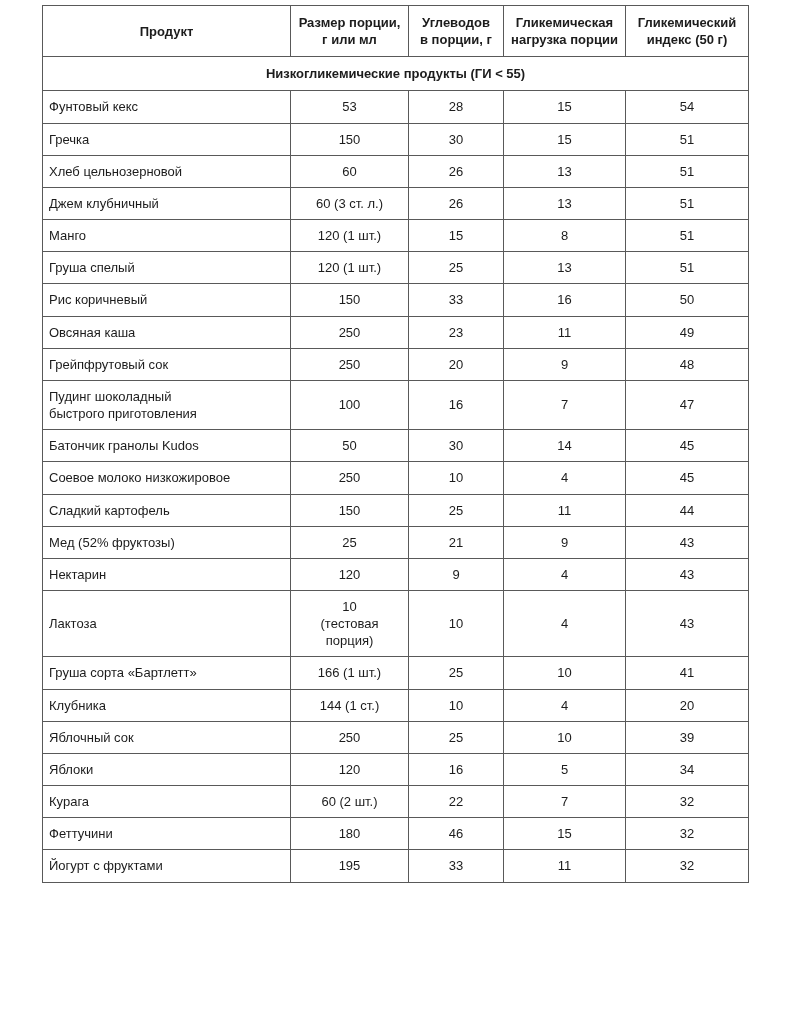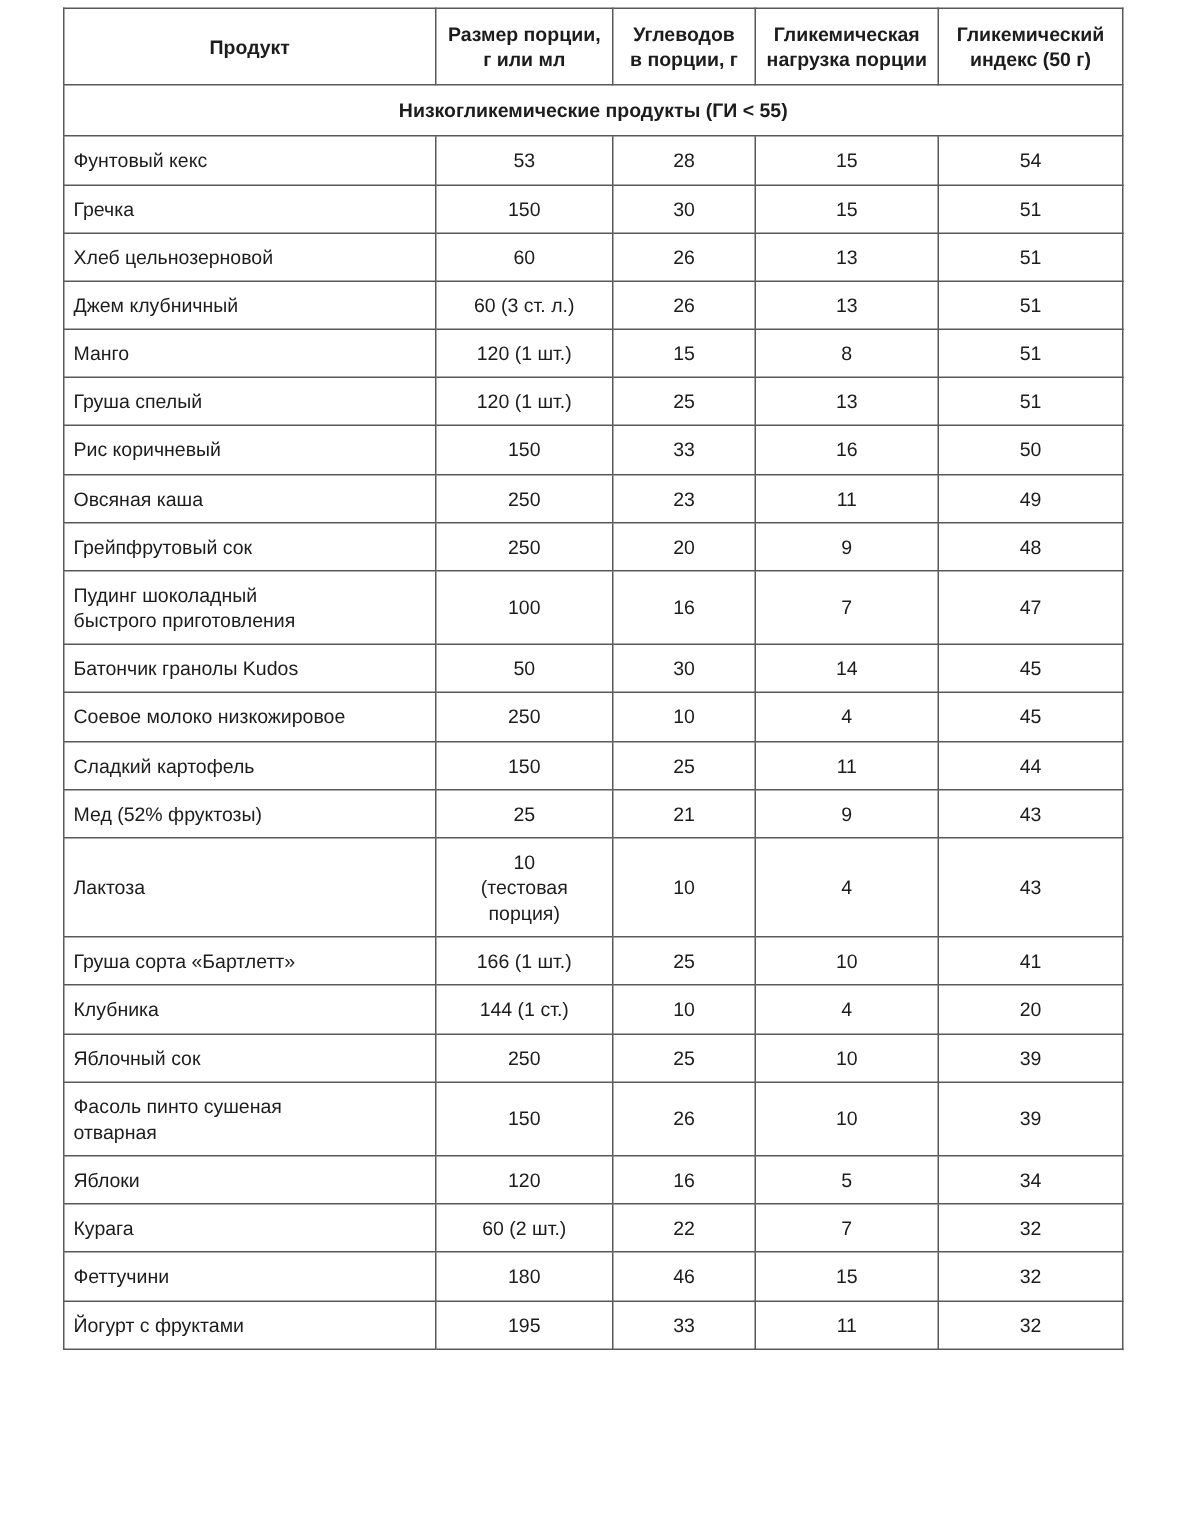--- a/index.html
+++ b/index.html
@@ -176,20 +176,27 @@
           <td>44</td>
         </tr>
         <tr>
           <td class="product">Мед (52% фруктозы)</td>
           <td>25</td>
           <td>21</td>
           <td>9</td>
           <td>43</td>
         </tr>
         <tr>
+          <td class="product">Нектарин</td>
+          <td>120</td>
+          <td>9</td>
+          <td>4</td>
+          <td>43</td>
+        </tr>
+        <tr>
           <td class="product">Лактоза</td>
           <td>10
 (тестовая порция)</td>
           <td>10</td>
           <td>4</td>
           <td>43</td>
         </tr>
         <tr>
           <td class="product">Груша сорта «Бартлетт»</td>
           <td>166 (1 шт.)</td>
@@ -201,28 +208,20 @@
           <td class="product">Клубника</td>
           <td>144 (1 ст.)</td>
           <td>10</td>
           <td>4</td>
           <td>20</td>
         </tr>
         <tr>
           <td class="product">Яблочный сок</td>
           <td>250</td>
           <td>25</td>
-          <td>10</td>
-          <td>39</td>
-        </tr>
-        <tr>
-          <td class="product">Фасоль пинто сушеная
-отварная</td>
-          <td>150</td>
-          <td>26</td>
           <td>10</td>
           <td>39</td>
         </tr>
         <tr>
           <td class="product">Яблоки</td>
           <td>120</td>
           <td>16</td>
           <td>5</td>
           <td>34</td>
         </tr>

